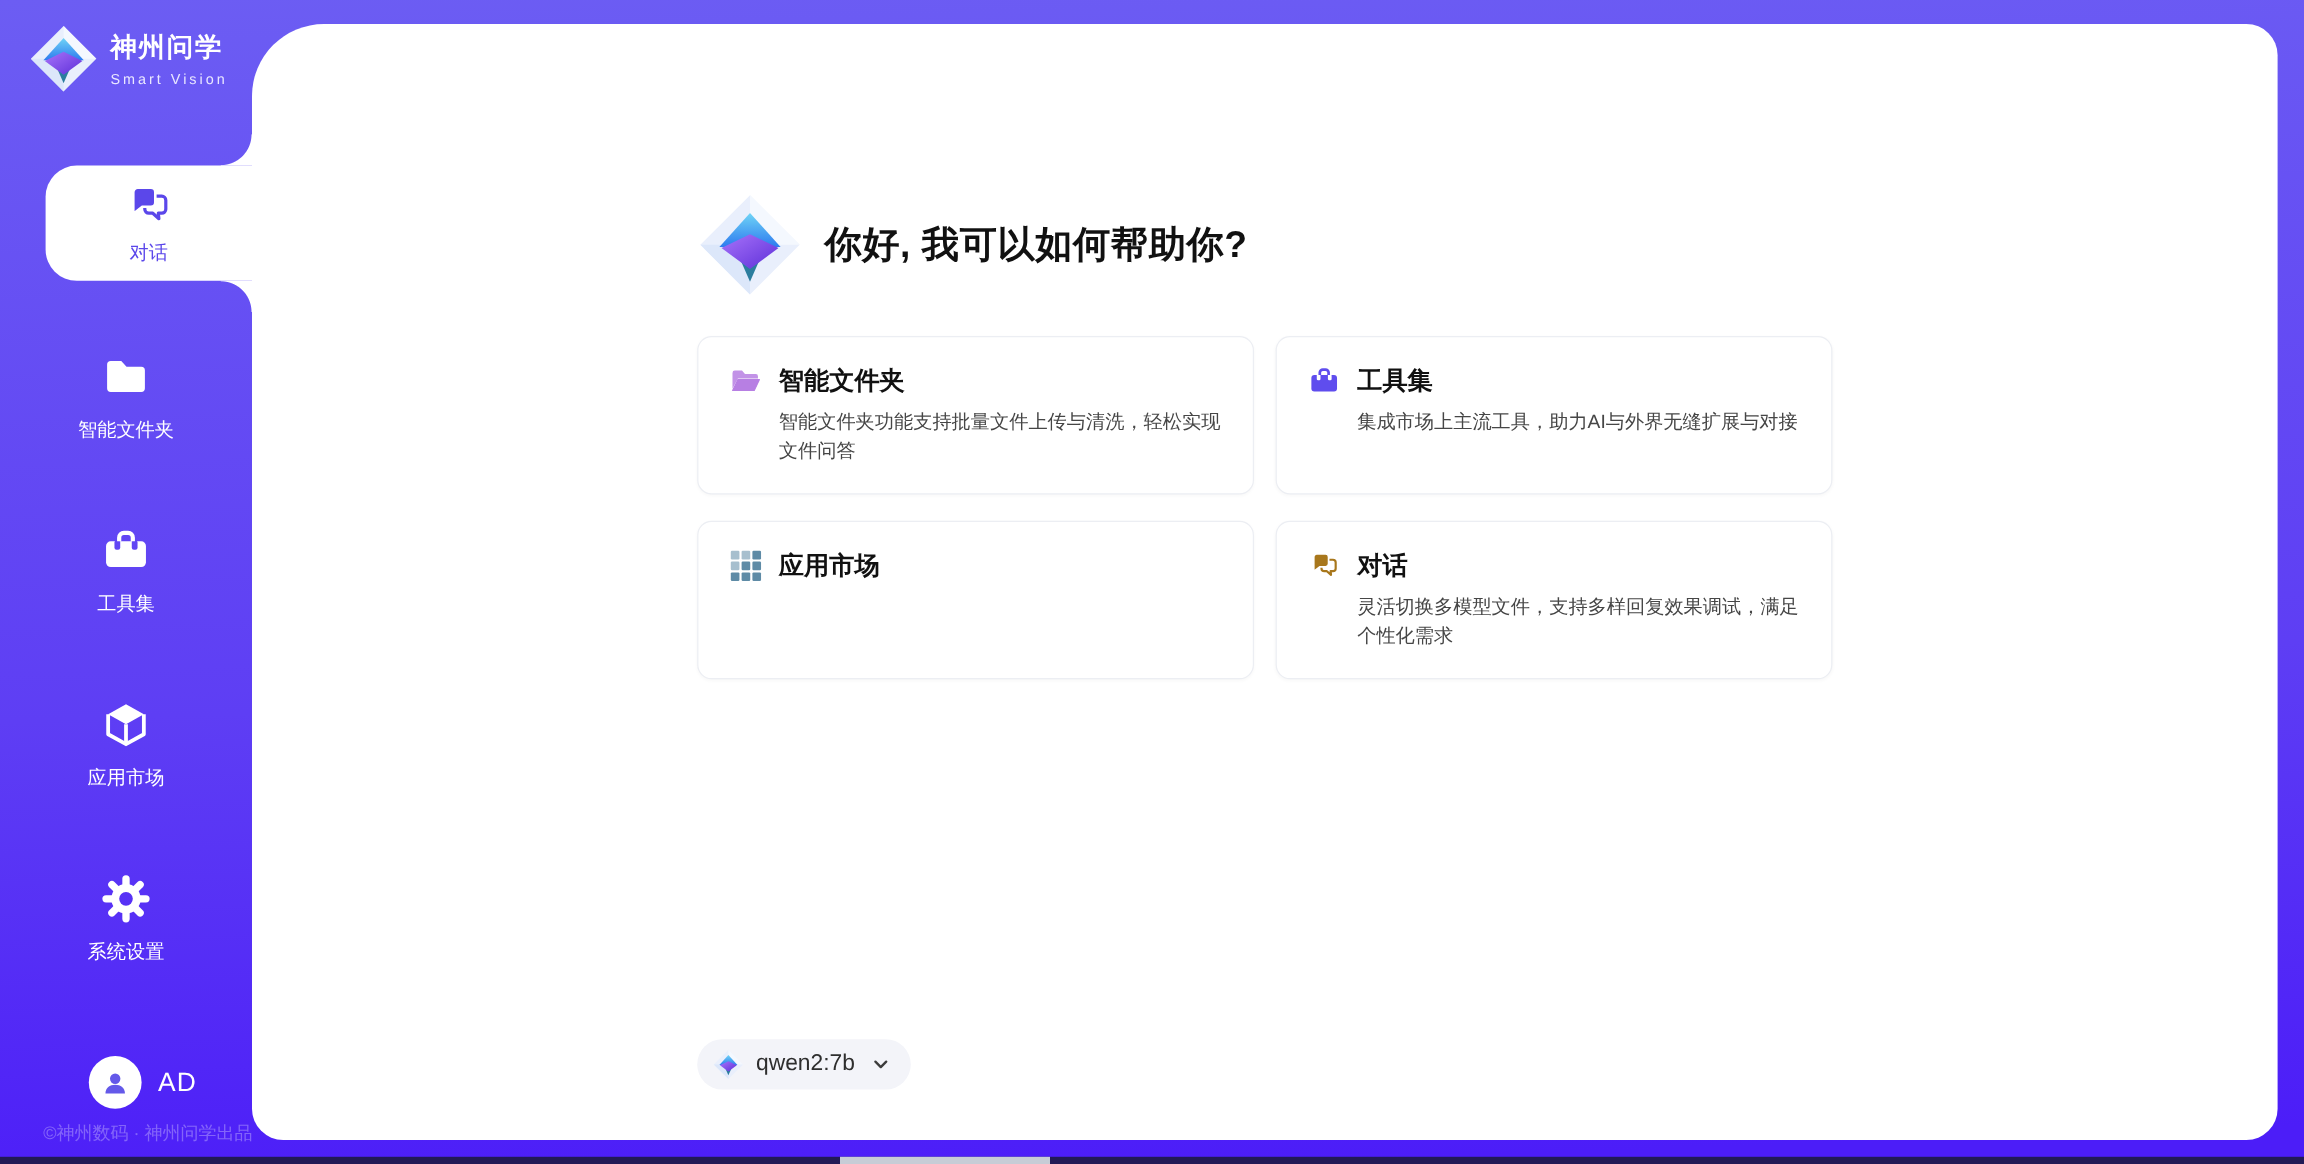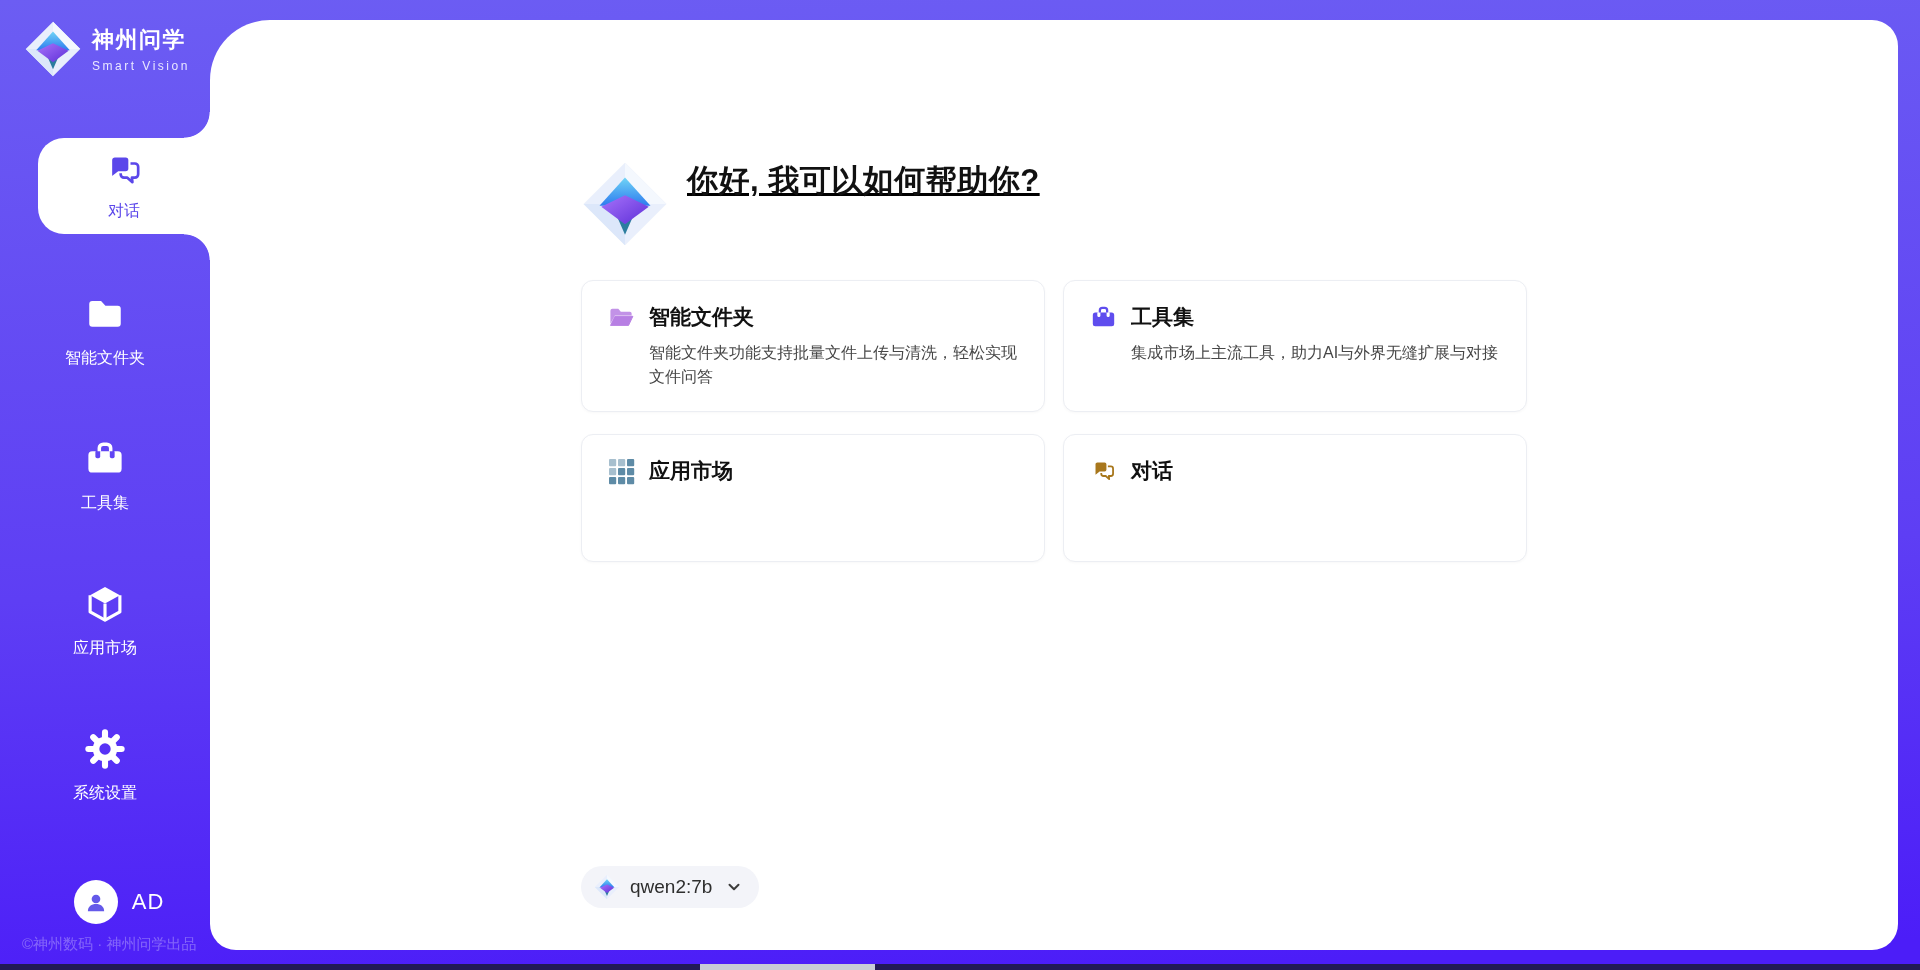--- a/index.html
+++ b/index.html
@@ -39,30 +39,30 @@
     content:""; position:absolute; bottom:-26px; right:0; width:26px; height:26px;
     background: radial-gradient(circle at 0 100%, rgba(0,0,0,0) 25.2px, #fff 26px);
   }
 
   .user-row { position:absolute; bottom:46px; left:0; width:210px; display:flex; align-items:center;
               justify-content:center; gap:14px; cursor:pointer;padding-left:28px; }
   .avatar { width:44px; height:44px; border-radius:50%; background:#fff; display:flex;
             align-items:center; justify-content:center; }
   .avatar svg { width:26px; height:26px; }
   .user-name { color:#fff; font-size:22px; letter-spacing:1px; }
-  .copyright { position:absolute; bottom:16px; left:22px; font-size:15px; color:rgba(255,255,255,0.3); white-space:nowrap; }
+  .copyright { position:absolute; bottom:16px; left:36px; font-size:15px; color:rgba(255,255,255,0.3); white-space:nowrap; }
 
   
   .main-panel {
     position:absolute; left:210px; top:20px; right:22px; bottom:20px;
     background:#fff; border-radius:60px 26px 26px 26px;
   }
   .content { width:946px; height:100%; margin:0 auto; display:flex; flex-direction:column; }
 
-  .greeting { margin-top:140px; display:flex; align-items:flex-start; gap:18px;text-decoration:underline; }
+  .greeting { margin-top:140px; display:flex; align-items:center; gap:18px; }
   .greeting-gem { width:88px; height:88px; flex:none; }
   .greeting-title { font-size:31px; font-weight:bold; color:#111; letter-spacing:0.5px; }
 
   .cards { margin-top:32px; display:grid; grid-template-columns:1fr 1fr; gap:22px 18px; }
   .card { border:1px solid #ECEEF3; border-radius:12px; background:#fff; padding:22px 26px;
           min-height:128px; box-shadow:0 1px 3px rgba(20,20,43,0.03); cursor:pointer; }
   .card-head { display:flex; align-items:center; gap:14px; }
   .card-icon { width:27px; height:27px; flex:none; }
   .card-title { font-size:21px; font-weight:bold; color:#111; }
   .card-desc { margin:10px 0 0 41px; font-size:16px; line-height:1.5; color:#464646; }
@@ -274,20 +274,21 @@
           <span class="card-title">应用市场</span>
         </div>
       </div>
       <div class="card">
         <div class="card-head">
           <svg class="card-icon icon-chat-c">
               <use href="#ic-chat"></use>
             </svg>
           <span class="card-title">对话</span>
         </div>
+        <div class="card-desc">灵活切换多模型文件，支持多样回复效果调试，满足个性化需求</div>
       </div>
     </div>
 
     <div class="chat-area">
       <div class="model-pill">
         <svg class="pill-gem">
             <use href="#gem"></use>
           </svg>
         <span class="pill-label">qwen2:7b</span>
         <svg class="chevron" viewBox="0 0 20 20">

